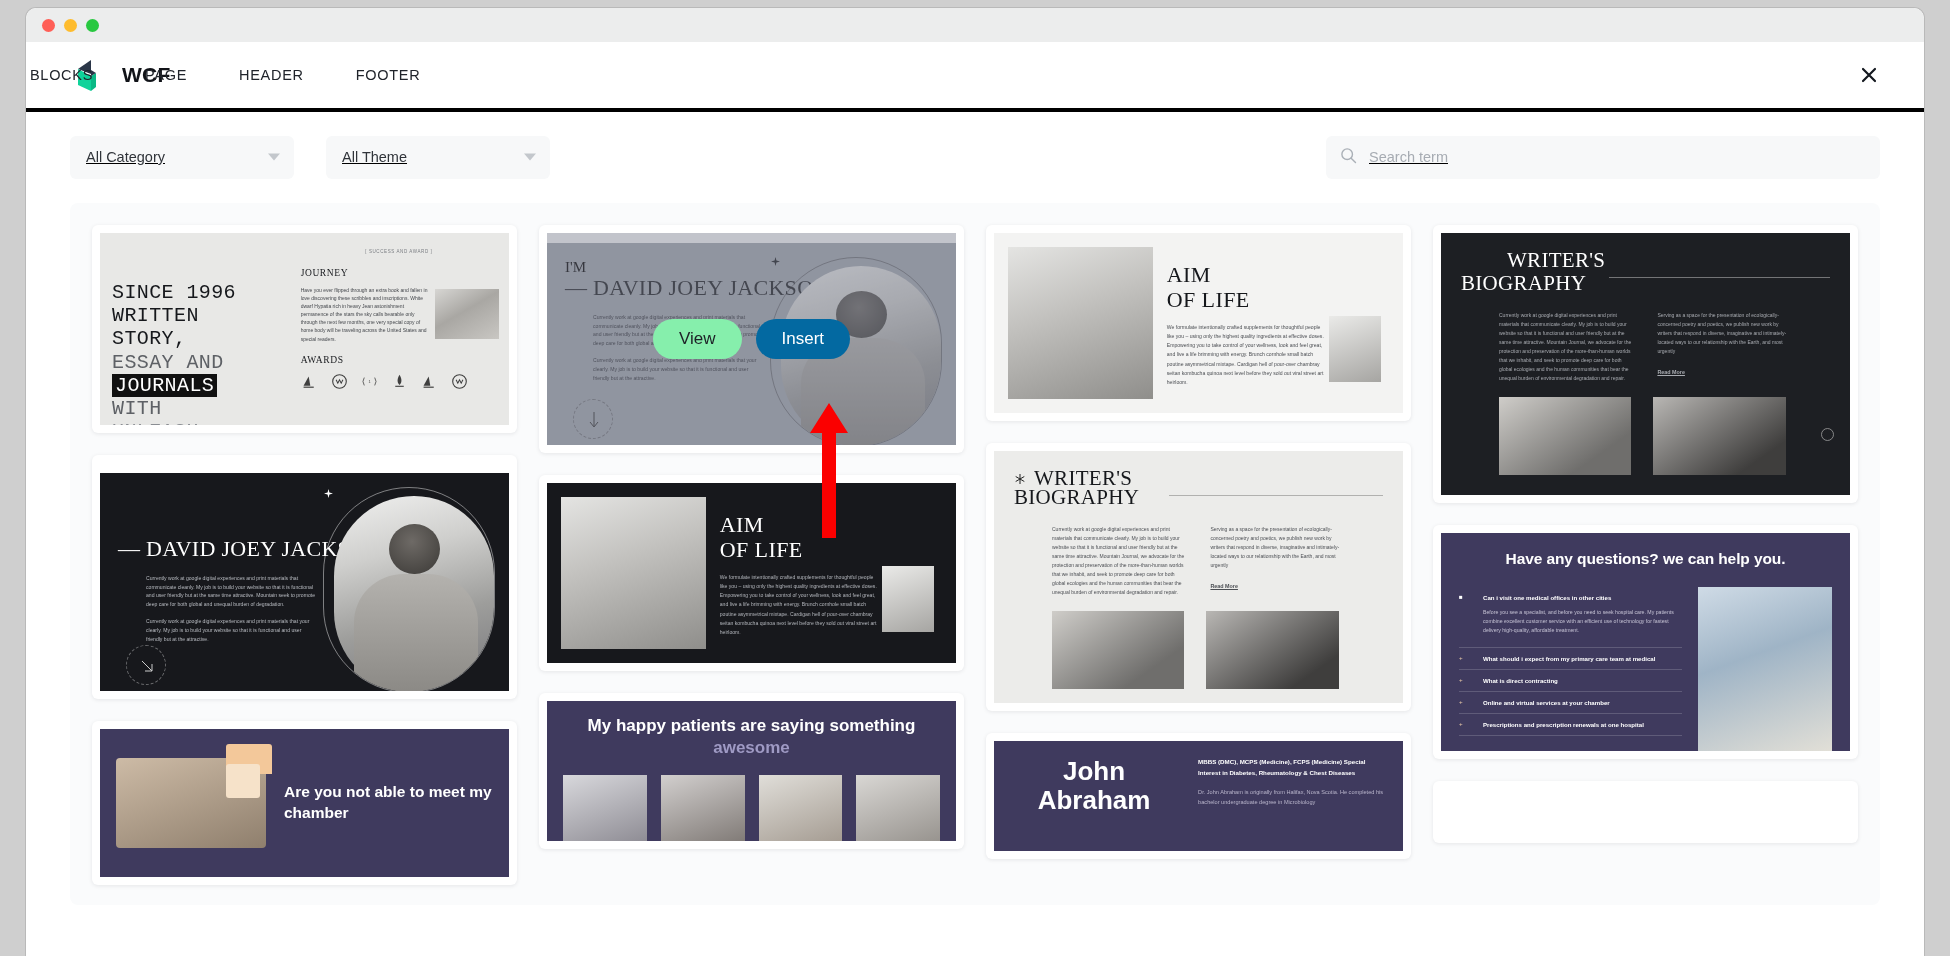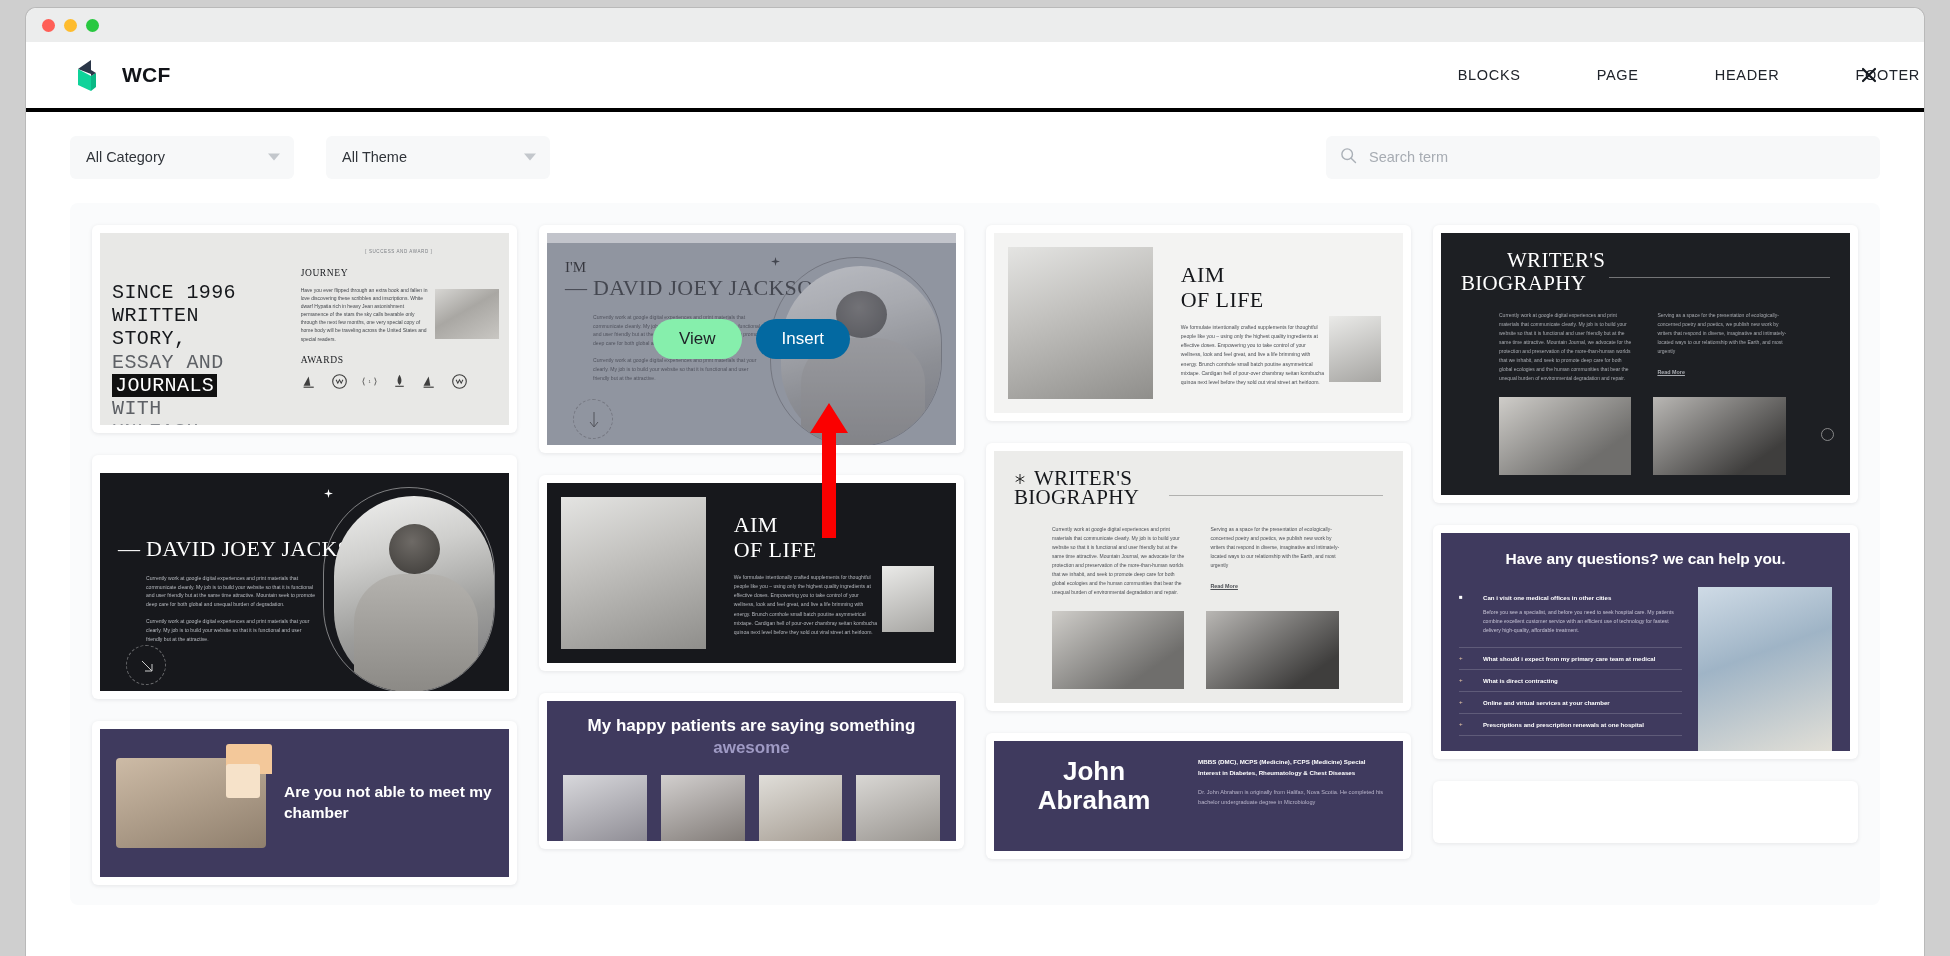--- a/index.html
+++ b/index.html
@@ -46,41 +46,42 @@
     position: absolute; left: 46px; top: 50%;
     transform: translateY(-50%);
   }
   #brand-logo { width: 36px; height: 36px; position: relative; margin-right: 14px; }
   #brand-name {
     font-size: 21px; font-weight: bold; color: #111318;
     letter-spacing: .2px;
   }
   #main-nav {
     position: absolute; left: 0; right: 0;
-    display: flex; justify-content: flex-end; gap: 68px;
+    display: flex; justify-content: flex-start; gap: 44px;
   }
   .nav-item {
     font-size: 14.5px; letter-spacing: .7px;
     color: #20242b; cursor: pointer;
     padding: 6px 4px; text-decoration: none;
   }
   #close-button {
     position: absolute; right: 42px; top: 50%;
     transform: translateY(-50%);
     width: 26px; height: 26px; cursor: pointer;
     display: flex; align-items: center; justify-content: center;
   }
 
   
   #filter-bar {
     position: relative;
     height: 90px;
     display: flex; align-items: center;
     padding: 0 44px;
     background: #fff;
+    text-decoration: underline;
   }
   .select-box {
     position: relative;
     height: 43px; width: 224px;
     background: #f7f8f9;
     border-radius: 6px;
     display: flex; align-items: center;
     padding: 0 16px;
     font-size: 14.5px; color: #30343a;
     cursor: pointer;
@@ -240,21 +241,21 @@
 
   
   .th-aim { display: flex; padding: 14px; }
   .th-aim.light { background: #f3f3f2; }
   .th-aim.dark { background: #17181c; }
   .th-aim .hero {
     width: 38%; aspect-ratio: 1/1.22;
     background: linear-gradient(160deg,#e4e4e2 0%,#c3c2bf 40%,#8f8e8b 100%);
     position: relative; overflow: hidden; flex: none;
   }
-  .th-aim .txt { padding-left: 28px; padding-top: 16px; width: 46%; }
+  .th-aim .txt { padding-left: 14px; padding-top: 16px; width: 46%; }
   .th-aim .ttl { font-family: "Liberation Serif", serif; font-size: 22px; line-height: 1.12; letter-spacing: .4px; }
   .th-aim.light .ttl { color: #15171b; }
   .th-aim.dark .ttl { color: #ffffff; }
   .th-aim .body { font-size: 5.1px; line-height: 1.78; margin-top: 11px; }
   .th-aim.light .body { color: #4a4d52; }
   .th-aim.dark .body { color: #b4b7bd; }
   .th-aim .mini {
     position: absolute; right: 22px; top: 46%;
     width: 52px; height: 66px;
     background: linear-gradient(160deg,#eaeae8,#a6a5a2);

